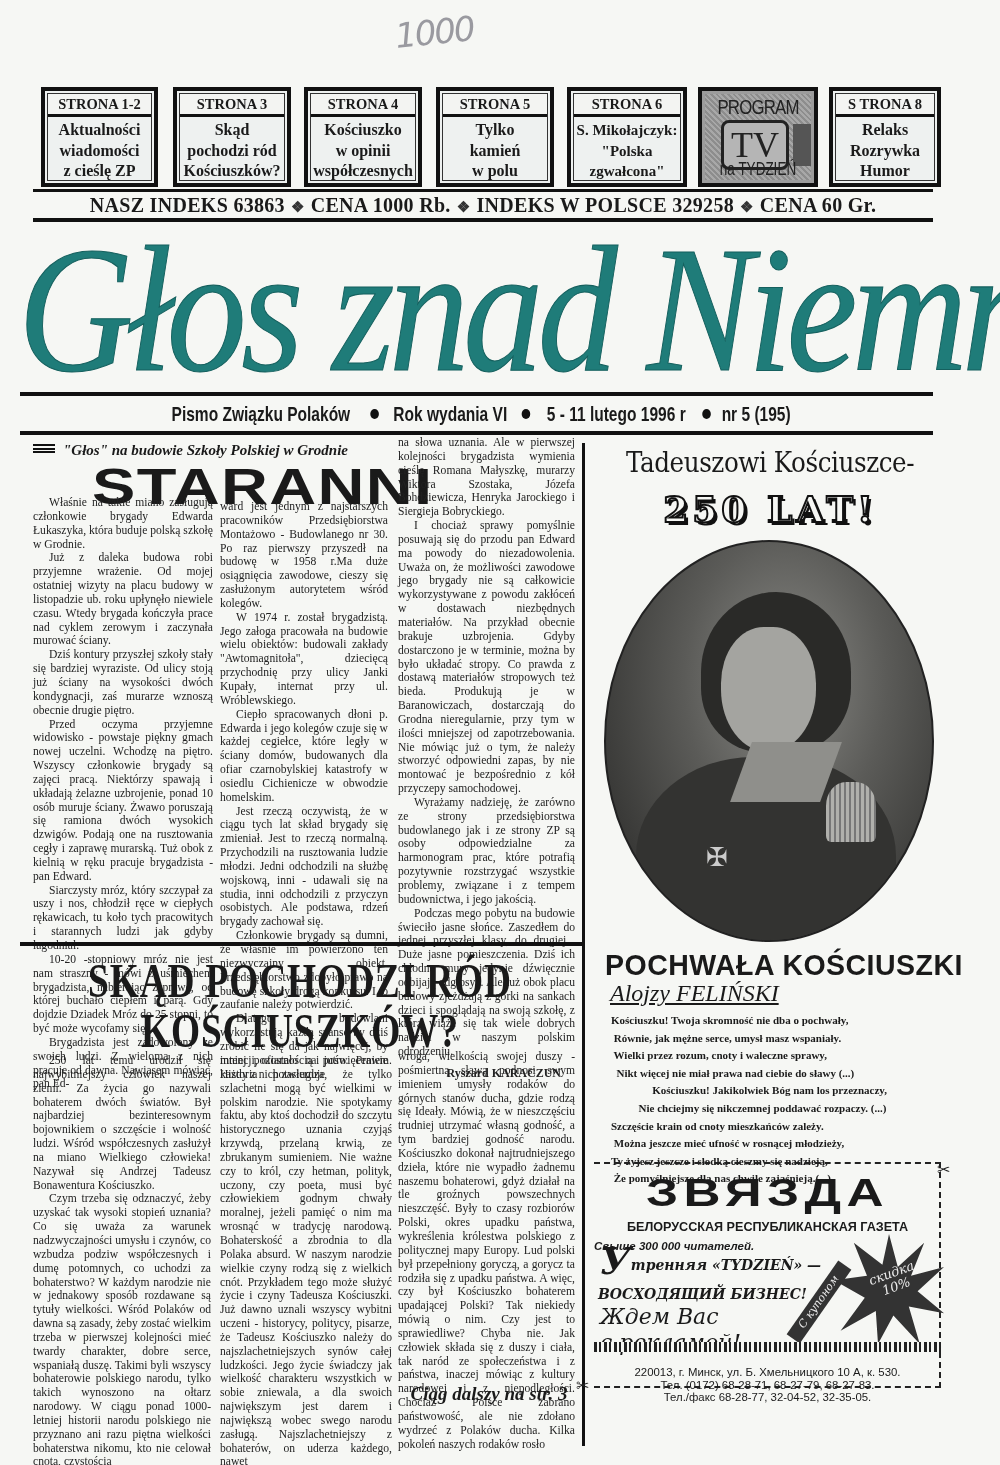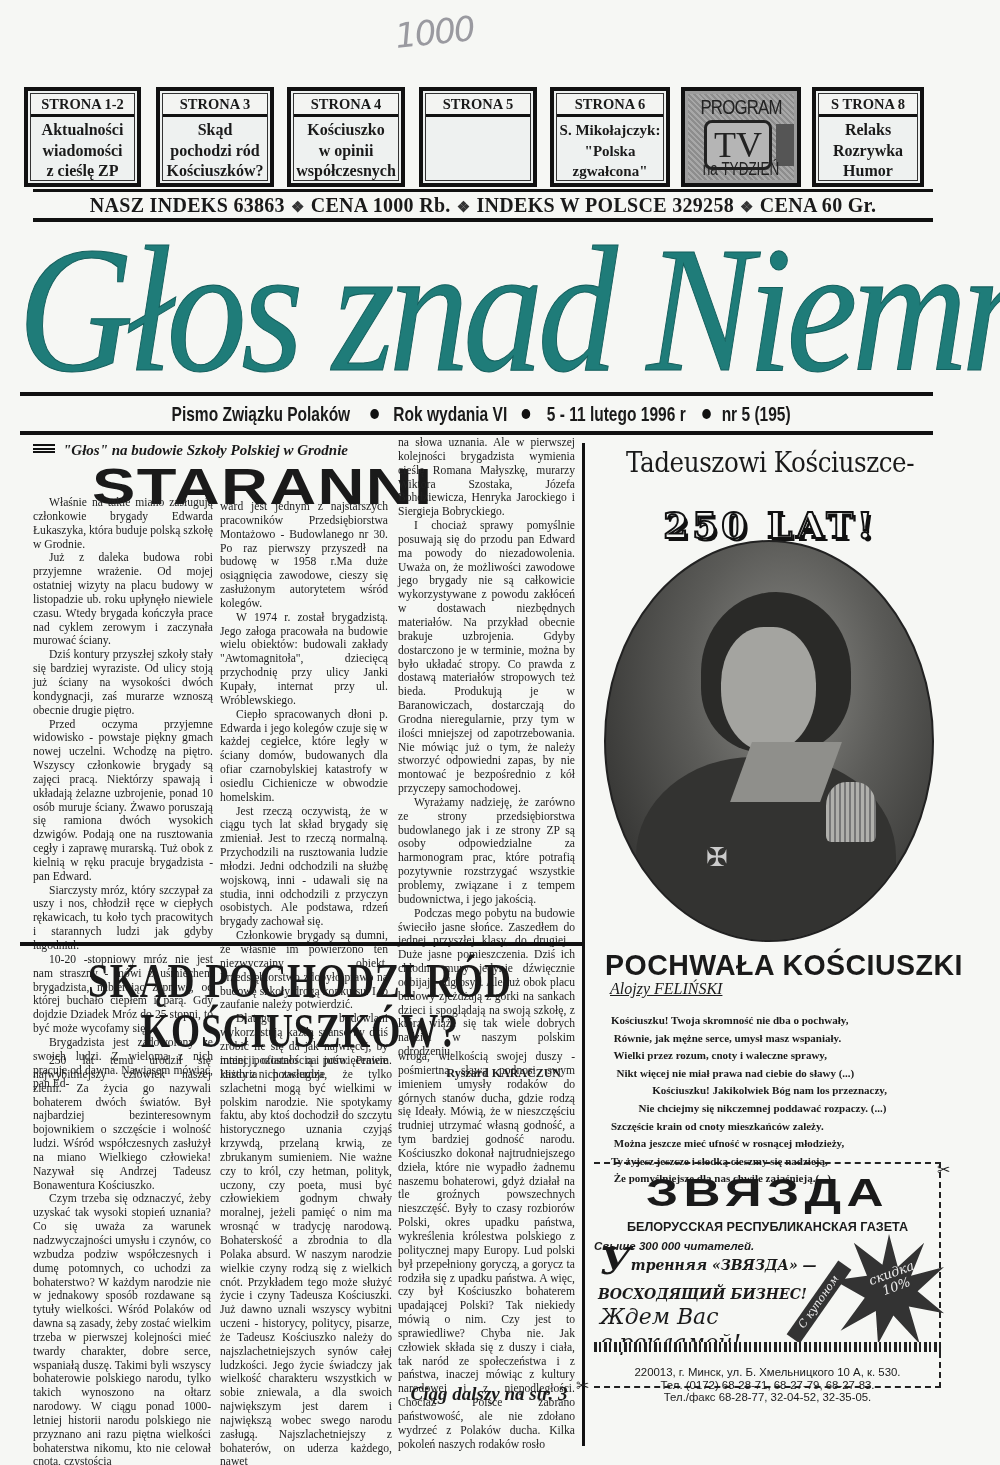--- a/index.html
+++ b/index.html
@@ -2,21 +2,21 @@
 <html><head>
 <meta charset="utf-8">
 <style>
   * { box-sizing: border-box; margin: 0; padding: 0; }
   html, body { width: 1000px; height: 1465px; background: #f6f7f4; overflow: hidden; }
   body { position: relative; font-family: "Liberation Serif", serif; color: #1a1a1a; }
 
   .handnote { position: absolute; left: 395px; top: 12px; font-family: "DejaVu Sans", sans-serif; font-size: 34px; color: #9a9aa0; font-style: italic; letter-spacing: -2px; transform: rotate(-6deg); }
 
   
-  .boxes { position: absolute; top: 87px; left: 24px; width: 900px; height: 128px; }
+  .boxes { position: absolute; top: 87px; left: 41px; width: 900px; height: 128px; }
   .box { position: absolute; top: 0; height: 100px; border: 4px solid #111; background: #eef1f0; }
   .box .inner { position: absolute; inset: 2px; border: 1px solid #333; }
   .box .hd { height: 23px; border-bottom: 3px solid #111; text-align: center; font-weight: bold; font-size: 14.5px; line-height: 21px; background: #f3f4f2; }
   .box .bd { text-align: center; font-weight: bold; font-size: 16px; line-height: 20.5px; padding-top: 3px; }
   .box.tv { background: #9c9c9c; }
   .tv-content { position: absolute; inset: 3px; background: repeating-linear-gradient(45deg,#8d8d8d 0 2px,#a8a8a8 2px 4px); }
   .tv-top { position: absolute; top: 1px; left: 0; right: 0; text-align: center; font-family: "Liberation Sans", sans-serif; font-size: 21px; color: #222; letter-spacing: -1px; transform: scaleX(0.8); }
   .tv-screen { position: absolute; top: 26px; left: 16px; width: 68px; height: 50px; border: 3px solid #222; border-radius: 8px; background: #b5b5b5; text-align: center; font-family: "Liberation Serif", serif; font-size: 36px; line-height: 44px; color: #222; }
   .tv-panel { position: absolute; top: 30px; left: 88px; width: 18px; height: 42px; background: #555; }
   .tv-bottom { position: absolute; bottom: 0; left: 0; right: 0; text-align: center; font-family: "Liberation Sans", sans-serif; font-size: 18px; color: #222; transform: scaleX(0.75); }
@@ -38,31 +38,31 @@
   .col { position: absolute; font-size: 11.6px; line-height: 13.85px; text-align: justify; color: #222; }
   .col p { text-indent: 16px; }
   .col p.noind { text-indent: 0; }
   .sig { text-align: right; font-weight: bold; font-size: 12px; margin-top: 8px; padding-right: 14px; text-indent: 0 !important; }
 
   .vrule { position: absolute; background: #111; }
   .hrule { position: absolute; background: #111; }
 
   
   .r-head1 { position: absolute; top: 446px; left: 600px; width: 340px; text-align: center; font-family: "DejaVu Serif", serif; font-size: 28px; letter-spacing: -0.5px; transform: scaleX(0.88); }
-  .r-head2 { position: absolute; top: 488px; left: 600px; width: 340px; text-align: center; font-family: "DejaVu Serif", serif; font-weight: bold; font-size: 36px; letter-spacing: 4px; color: #f6f7f4; -webkit-text-stroke: 2px #111; text-shadow: 3px 3px 0 #111; margin-top: 16px; }
+  .r-head2 { position: absolute; top: 488px; left: 600px; width: 340px; text-align: center; font-family: "DejaVu Serif", serif; font-weight: bold; font-size: 36px; letter-spacing: 4px; color: #f6f7f4; -webkit-text-stroke: 2px #111; text-shadow: 3px 3px 0 #111; }
   .portrait { position: absolute; top: 540px; left: 604px; width: 330px; height: 402px; border-radius: 50%; background: radial-gradient(ellipse at 55% 35%, #8a8a86 0%, #5b5b58 40%, #3a3a38 75%, #2c2c2a 100%); border: 2px solid #222; overflow: hidden; }
   .portrait .hair { position: absolute; top: 50px; left: 95px; width: 150px; height: 160px; border-radius: 50% 50% 40% 40%; background: #2a2a28; }
   .portrait .face { position: absolute; top: 85px; left: 115px; width: 95px; height: 125px; border-radius: 45% 45% 50% 50%; background: #a4a4a0; }
   .portrait .coat { position: absolute; top: 215px; left: 30px; width: 260px; height: 220px; border-radius: 45% 45% 0 0; background: #333331; }
   .portrait .collar { position: absolute; top: 200px; left: 135px; width: 90px; height: 60px; background: #8f8f8b; transform: skewX(-20deg); }
   .portrait .epaulet { position: absolute; top: 240px; left: 220px; width: 50px; height: 60px; border-radius: 40% 40% 10% 10%; background: repeating-linear-gradient(90deg,#b0b0ac 0 3px,#777 3px 5px); }
   .portrait .cross { position: absolute; top: 300px; left: 100px; font-size: 26px; color: #ccc; }
 
   .r-title { position: absolute; top: 948px; left: 605px; font-family: "Liberation Sans", sans-serif; font-weight: bold; font-size: 30px; letter-spacing: 0.5px; transform: scaleX(0.95); transform-origin: left top; white-space: nowrap; }
-  .r-author { position: absolute; top: 980px; left: 610px; font-family: "Liberation Serif", serif; font-style: italic; font-size: 16px; text-decoration: underline; }
+  .r-author { position: absolute; top: 980px; left: 610px; font-family: "Liberation Serif", serif; font-style: italic; font-size: 24px; text-decoration: underline; }
   .poem { position: absolute; top: 1012px; left: 611px; width: 380px; font-weight: bold; font-size: 11px; line-height: 17.6px; font-family: "Liberation Serif", serif; }
   .poem div { white-space: nowrap; }
 
   
   .ad { position: absolute; top: 1162px; left: 594px; width: 347px; height: 226px; border: 2px dashed #222; border-left: none; }
   .ad-title { position: absolute; top: 8px; left: 0; width: 347px; text-align: center; font-family: "Liberation Sans", sans-serif; font-weight: bold; font-size: 38px; letter-spacing: 4px; transform: scaleX(1.35); }
   .ad-sub { position: absolute; top: 56px; left: 0; width: 347px; text-align: center; font-family: "Liberation Sans", sans-serif; font-weight: bold; font-size: 12.6px; }
   .ad-readers { position: absolute; top: 76px; left: 0; width: 347px; font-family: "Liberation Sans", sans-serif; font-style: italic; font-weight: bold; font-size: 11.5px; }
   .ad-morning { position: absolute; top: 88px; left: 6px; font-family: "DejaVu Serif", serif; font-style: italic; font-weight: bold; font-size: 14px; line-height: 17px; }
   .ad-morning .big { font-size: 38px; vertical-align: -4px; }
@@ -107,20 +107,25 @@
       <div class="bd">
         <div>Kościuszko</div>
         <div>w opinii</div>
         <div>współczesnych</div>
       </div>
     </div>
   </div>
   <div class="box" style="left:395px;width:118px;">
     <div class="inner">
       <div class="hd">STRONA 5</div>
+      <div class="bd">
+        <div>Tylko</div>
+        <div>kamień</div>
+        <div>w polu</div>
+      </div>
     </div>
   </div>
   <div class="box" style="left:526px;width:120px;">
     <div class="inner">
       <div class="hd">STRONA 6</div>
       <div class="bd" style="font-size:15px;">
         <div>S. Mikołajczyk:</div>
         <div>"Polska</div>
         <div>zgwałcona"</div>
       </div>
@@ -230,21 +235,21 @@
   <div style="white-space:pre">Szczęście krain od cnoty mieszkańców zależy.</div>
   <div style="white-space:pre"> Można jeszcze mieć ufność w rosnącej młodzieży,</div>
   <div style="white-space:pre">Ty żyjesz jeszcze i słodką cieszmy się nadzieją,</div>
   <div style="white-space:pre"> Że pomyślniejsze dla nas chwile zajaśnieją.(   )</div>
 </div>
 
 <div class="ad">
   <div class="ad-title">ЗВЯЗДА</div>
   <div class="ad-sub">БЕЛОРУССКАЯ РЕСПУБЛИКАНСКАЯ ГАЗЕТА</div>
   <div class="ad-readers">Свыше 300 000 читателей.</div>
-  <div class="ad-morning"><span class="big">У</span><span>тренняя «ЗВЯЗДА» —</span></div>
+  <div class="ad-morning"><span class="big">У</span><span>тренняя «TYDZIEŃ» —</span></div>
   <div class="ad-biz">ВОСХОДЯЩИЙ БИЗНЕС!</div>
   <div class="ad-wait">
     <div>Ждем Вас</div>
     <div>с рекламой!</div>
   </div>
   <div class="ad-coupon">С купоном</div>
   <div class="ad-star"></div>
   <div class="ad-star-text">
     <div>скидка</div>
     <div>10%</div>

